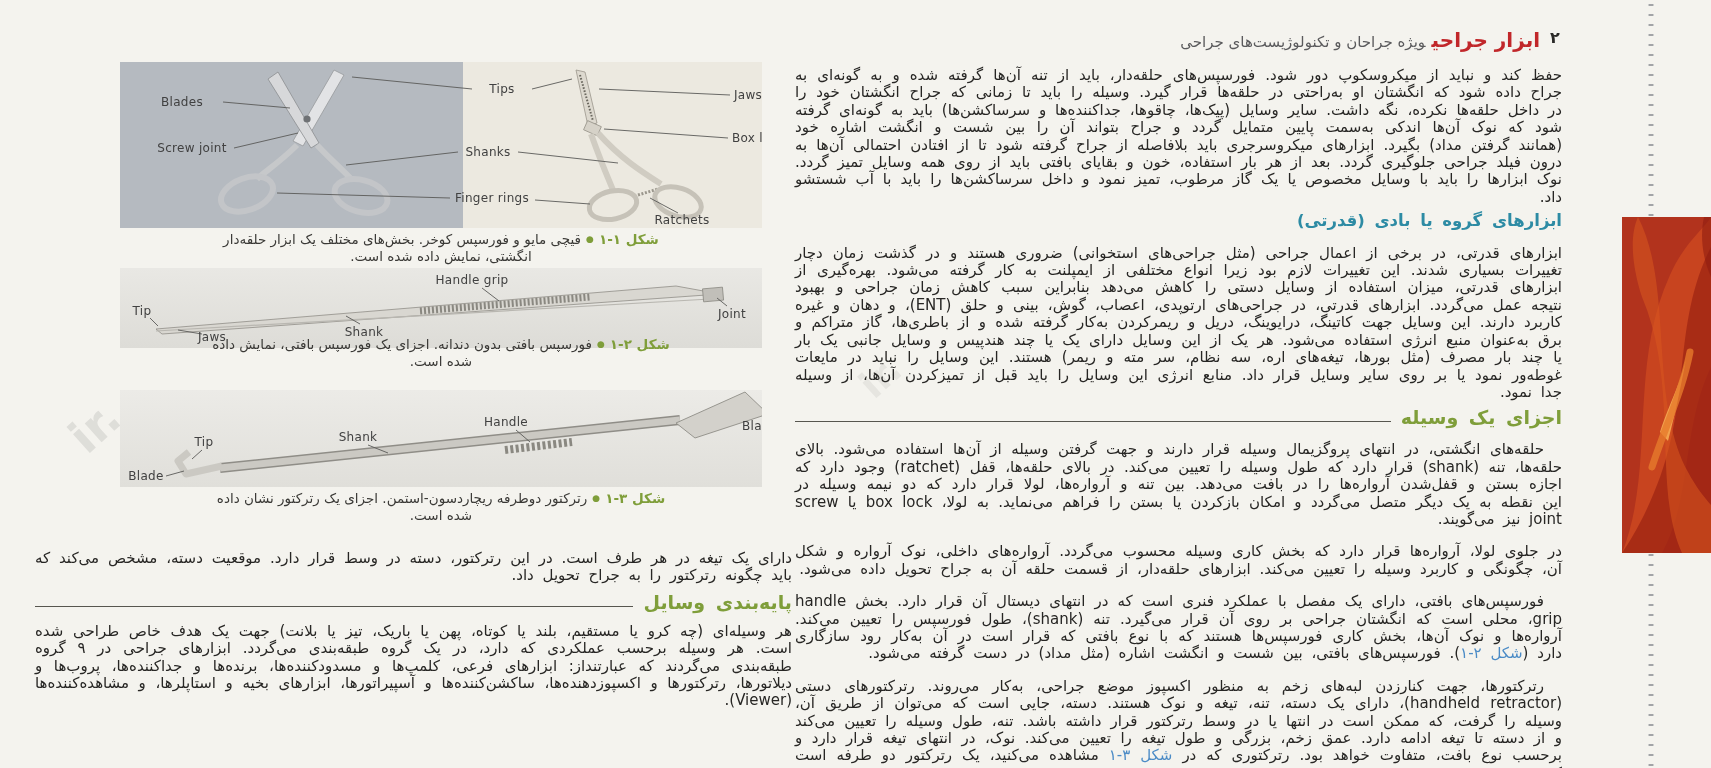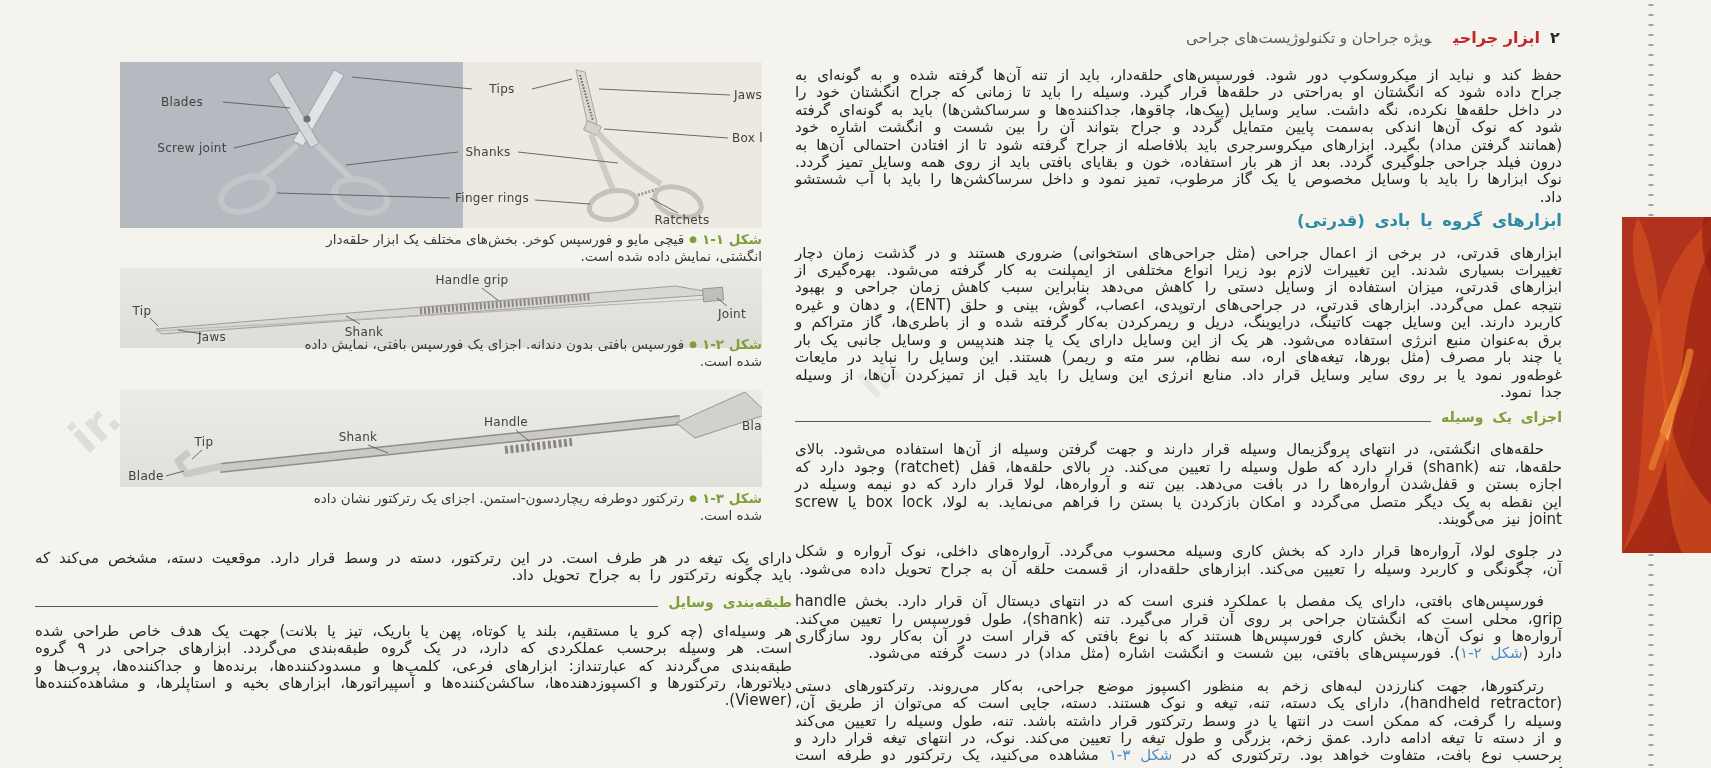--- a/index.html
+++ b/index.html
@@ -1,21 +1,21 @@
 <!DOCTYPE html>
 <html lang="fa"><head>
 <meta charset="utf-8">
 <style>
   html,body{margin:0;padding:0;}
   body{width:1711px;height:768px;font-family:"DejaVu Sans",sans-serif;}
   .page{position:relative;width:1711px;height:768px;background:#f4f3ee;overflow:hidden;}
 
   
   .header{position:absolute;top:28px;right:171px;direction:rtl;white-space:nowrap;font-size:15px;color:#5a5a5c;}
-  .header .title{color:#c1272a;font-weight:bold;margin-left:22px;font-size:16px;}
+  .header .title{color:#c1272a;font-weight:bold;margin-left:6px;font-size:20px;}
   .page-num{position:absolute;top:28px;left:1550px;font-size:16px;font-weight:bold;color:#2a2927;}
 
   
   .binding{position:absolute;left:1645px;top:0;width:12px;height:768px;
     background-image:radial-gradient(ellipse 4px 2px at 6px 5px,#a2a4a7 0,#a2a4a7 62%,rgba(162,164,167,0) 72%);
     background-size:12px 10px;background-repeat:repeat-y;}
 
   
   .bookmark{position:absolute;left:1622px;top:217px;width:89px;height:336px;z-index:5;}
   .bookmark svg{display:block;width:100%;height:100%;}
@@ -25,31 +25,31 @@
   .wm1{left:70px;top:400px;}
   .wm2{left:860px;top:355px;font-size:38px;color:rgba(110,110,110,.10);}
 
   
   .right-col{position:absolute;top:52px;left:795px;width:767px;direction:rtl;
     font-size:15px;line-height:17.4px;color:#272624;text-align:justify;word-spacing:4px;}
   .right-col p{margin:15px 0 3px 0;}
   .right-col p.indent{text-indent:18px;}
   h2.teal{margin:6px 0 4px 0;font-size:16.5px;color:#2d8ba4;font-weight:bold;}
   .green-head{display:flex;direction:rtl;align-items:flex-end;margin:7px 0 4px 0;}
-  .green-head .txt{color:#7f9e3a;font-weight:bold;font-size:14px;white-space:nowrap;line-height:18px;}
+  .green-head .txt{color:#7f9e3a;font-weight:bold;font-size:19px;white-space:nowrap;line-height:18px;}
   .green-head .rule{flex:1;height:1px;background:#57564f;margin:0 10px 4px 0;}
   .figref{color:#4b8bc6;}
 
   
   .figbox{position:absolute;left:120px;width:642px;}
   .figbox svg{display:block;width:100%;height:100%;}
   .fig1{top:62px;height:166px;}
   .fig2{top:268px;height:80px;}
   .fig3{top:390px;height:97px;}
-  .figcap{position:absolute;left:120px;width:642px;direction:rtl;text-align:right;
+  .figcap{position:absolute;left:120px;width:642px;direction:rtl;text-align:center;
     font-size:13.5px;line-height:16.5px;color:#3a3936;}
   .figcap .inner{display:inline-block;max-width:470px;}
   .cap1{top:231px;}
   .cap2{top:336px;text-decoration:underline;}
   .cap3{top:490px;}
   .cap-label{color:#7f9e3a;font-weight:bold;}
   .cap-bullet{color:#7f9e3a;font-size:9px;vertical-align:2px;margin:0 5px;}
 
   
   .left-bottom{position:absolute;left:35px;top:538px;width:757px;direction:rtl;
@@ -214,19 +214,19 @@
       <text class="lbl" x="622" y="40" text-anchor="start">Blade</text>
     </svg>
   </div>
   <div class="figcap cap3">
     <span class="inner"><span class="cap-label">شکل ۳-۱</span><span class="cap-bullet">●</span><span>رترکتور دوطرفه ریچاردسون-استمن. اجزای یک رترکتور نشان داده شده است.</span></span>
   </div>
 
   <section class="left-bottom">
     <p>دارای یک تیغه در هر طرف است. در این رترکتور، دسته در وسط قرار دارد. موقعیت دسته، مشخص می‌کند که باید چگونه رترکتور را به جراح تحویل داد.</p>
     <div class="green-head">
-      <span class="txt">طبقه‌بندی وسایل</span>
+      <span class="txt">پایه‌بندی وسایل</span>
       <span class="rule"></span>
     </div>
     <p>هر وسیله‌ای (چه کرو یا مستقیم، بلند یا کوتاه، پهن یا باریک، تیز یا بلانت) جهت یک هدف خاص طراحی شده است. هر وسیله برحسب عملکردی که دارد، در یک گروه طبقه‌بندی می‌گردد. ابزارهای جراحی در ۹ گروه طبقه‌بندی می‌گردند که عبارتنداز: ابزارهای فرعی، کلمپ‌ها و مسدودکننده‌ها، برنده‌ها و جداکننده‌ها، پروب‌ها و دیلاتورها، رترکتورها و اکسپوزدهنده‌ها، ساکشن‌کننده‌ها و آسپیراتورها، ابزارهای بخیه و استاپلرها، و مشاهده‌کننده‌ها (Viewer).</p>
   </section>
 
 </div>
 
 </body></html>

